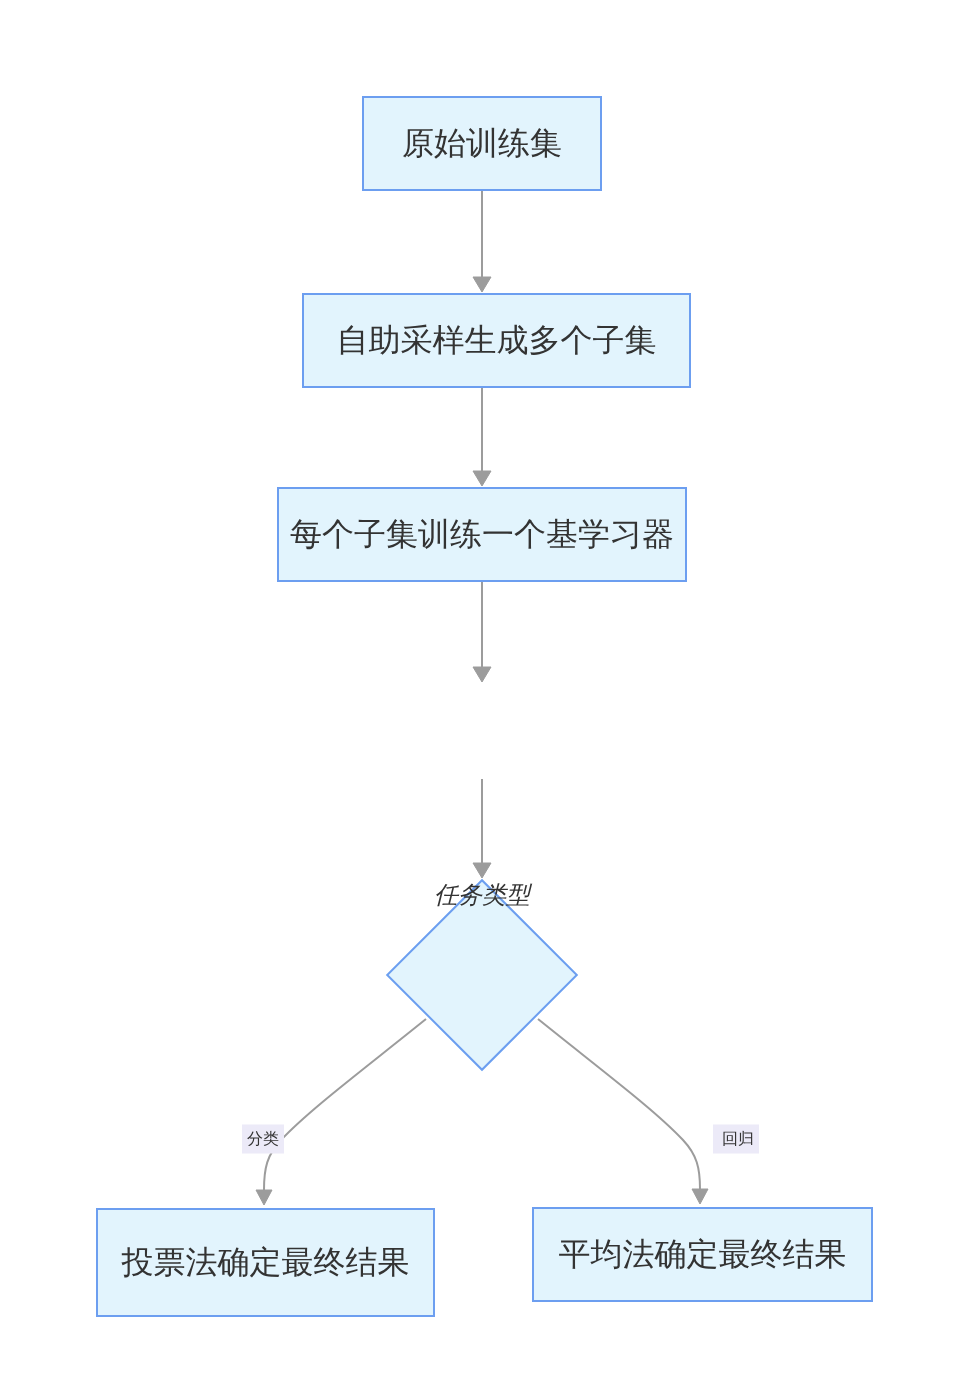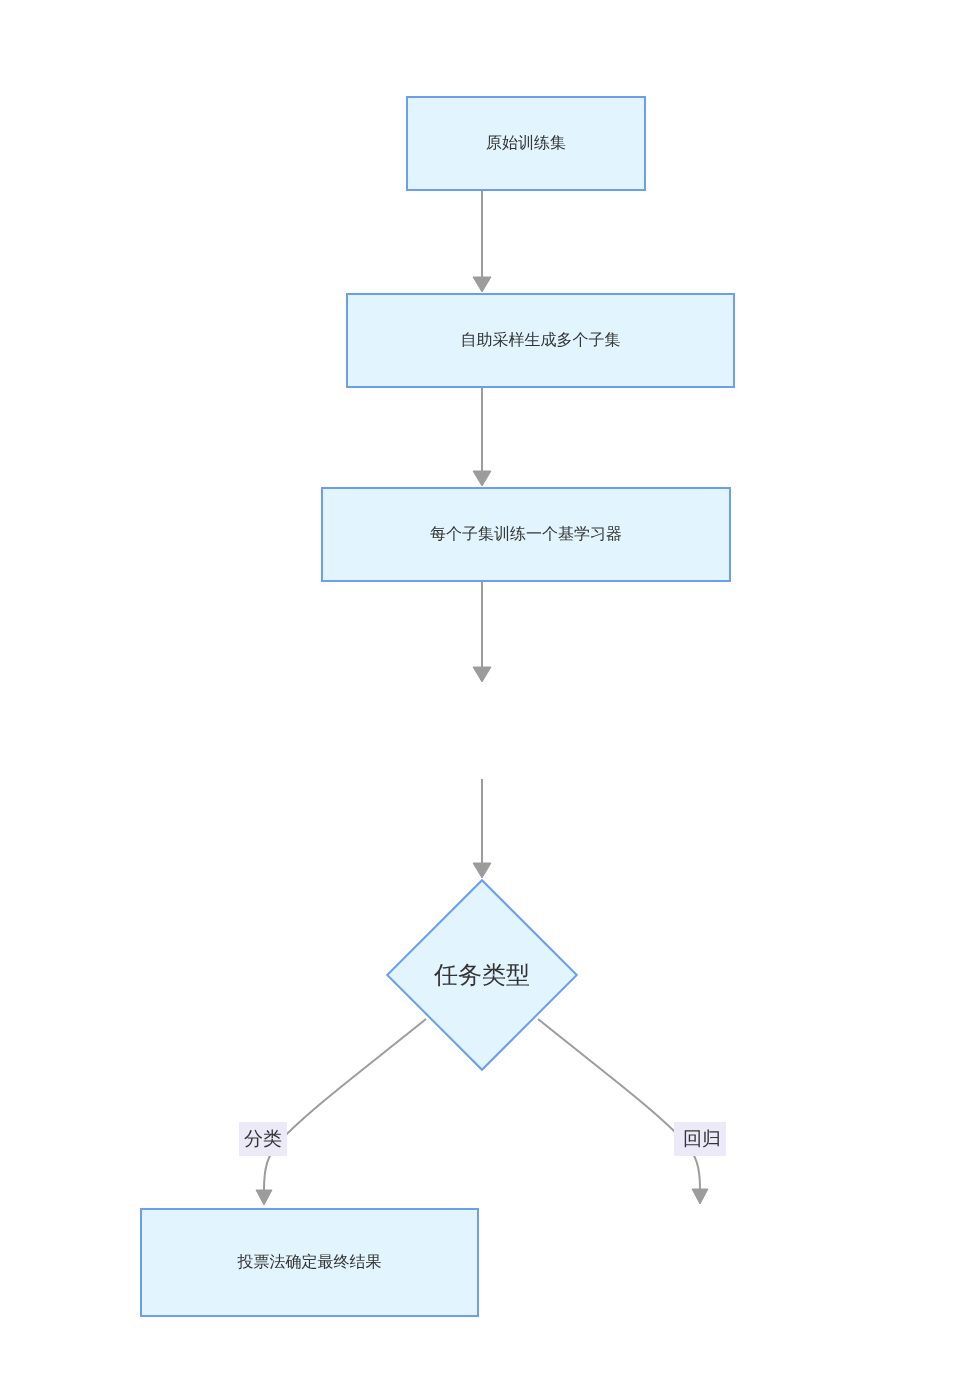--- a/index.html
+++ b/index.html
@@ -39,50 +39,49 @@
     stroke-width: 1;
   }
   .node {
     position: absolute;
     display: flex;
     align-items: center;
     justify-content: center;
     background: var(--node-fill);
     border: 2px solid var(--node-border);
     color: var(--text);
-    font-size: 16px;
+    font-size: 32px;
     line-height: 1.3;
     text-align: center;
-    margin-left: 44px;
   }
   .diamond-wrap {
     position: absolute;
     display: flex;
-    align-items: center;
     justify-content: center;
+    font-style: italic;
   }
   .diamond-shape {
     position: absolute;
     inset: 28px;
     background: var(--node-fill);
     border: 2px solid var(--node-border);
     transform: rotate(45deg);
   }
   .diamond-label {
     position: relative;
     z-index: 2;
     color: var(--text);
     font-size: 24px;
   }
   .edge-label {
     position: absolute;
     transform: translate(-50%, -50%);
     background: var(--edge-label-bg);
     color: var(--text);
-    font-size: 19px;
+    font-size: 16px;
     padding: 4px 5px;
     white-space: nowrap;
     z-index: 3;
   }
 </style>
 </head>
 <body>
 
 <div class="canvas">
 
@@ -120,20 +119,23 @@
   </div>
 
 
   <div class="diamond-wrap" style="left:386px; top:879px; width:192px; height:192px;">
     <div class="diamond-shape"></div>
     <span class="diamond-label">任务类型</span>
   </div>
 
   <div class="edge-label" style="left:263px; top:1139px;">分类</div>
 
-  <div class="edge-label" style="left:700px; top:1139px;padding-left:9px;">回归</div>
+  <div class="edge-label" style="left:736px; top:1139px;padding-left:9px;">回归</div>
 
   <div class="node" style="left:96px; top:1208px; width:339px; height:109px;">
     <span>投票法确定最终结果</span>
   </div>
 
+  <div class="node" style="left:532px; top:1207px; width:341px; height:95px;">
+    <span>平均法确定最终结果</span>
+  </div>
 
 </div>
 
 </body></html>

